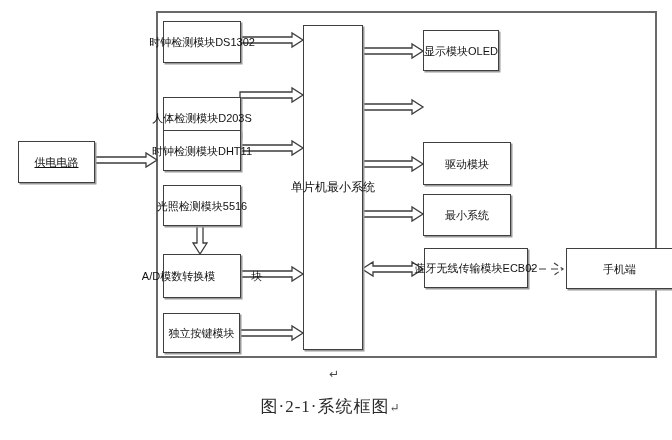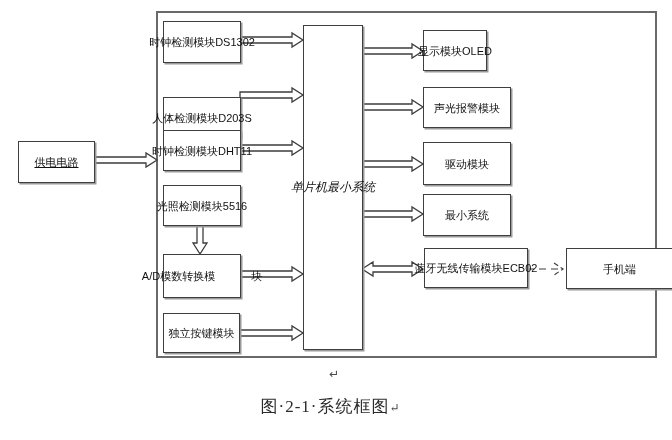--- a/index.html
+++ b/index.html
@@ -83,31 +83,27 @@
   </div>
   <div class="box" style="left:163px;top:254px;width:78px;height:44px;gap:36px;">
     <span>A/D模数转换模</span>
     <span>块</span>
   </div>
   <div class="box" style="left:163px;top:313px;width:77px;height:40px;">
     <span>独立按键模块</span>
 
   </div>
 
-  <div class="box mcu" style="left:303px;top:25px;width:60px;height:325px;font-style:italic;">
+  <div class="box mcu" style="left:303px;top:25px;width:60px;height:325px;">
     <span>单片机</span>
     <span>最小系统</span>
   </div>
 
-  <div class="box" style="left:423px;top:30px;width:64px;height:41px;">
+  <div class="box" style="left:423px;top:30px;width:76px;height:41px;">
     <span>显示模块OLED</span>
-
-  </div>
-  <div class="box" style="left:423px;top:87px;width:88px;height:41px;">
-    <span>声光报警模块</span>
 
   </div>
   <div class="box" style="left:423px;top:142px;width:88px;height:43px;">
     <span>驱动模块</span>
   </div>
   <div class="box" style="left:423px;top:194px;width:88px;height:42px;">
     <span>最小系统</span>
 
   </div>
   <div class="box" style="left:424px;top:248px;width:104px;height:40px;">

